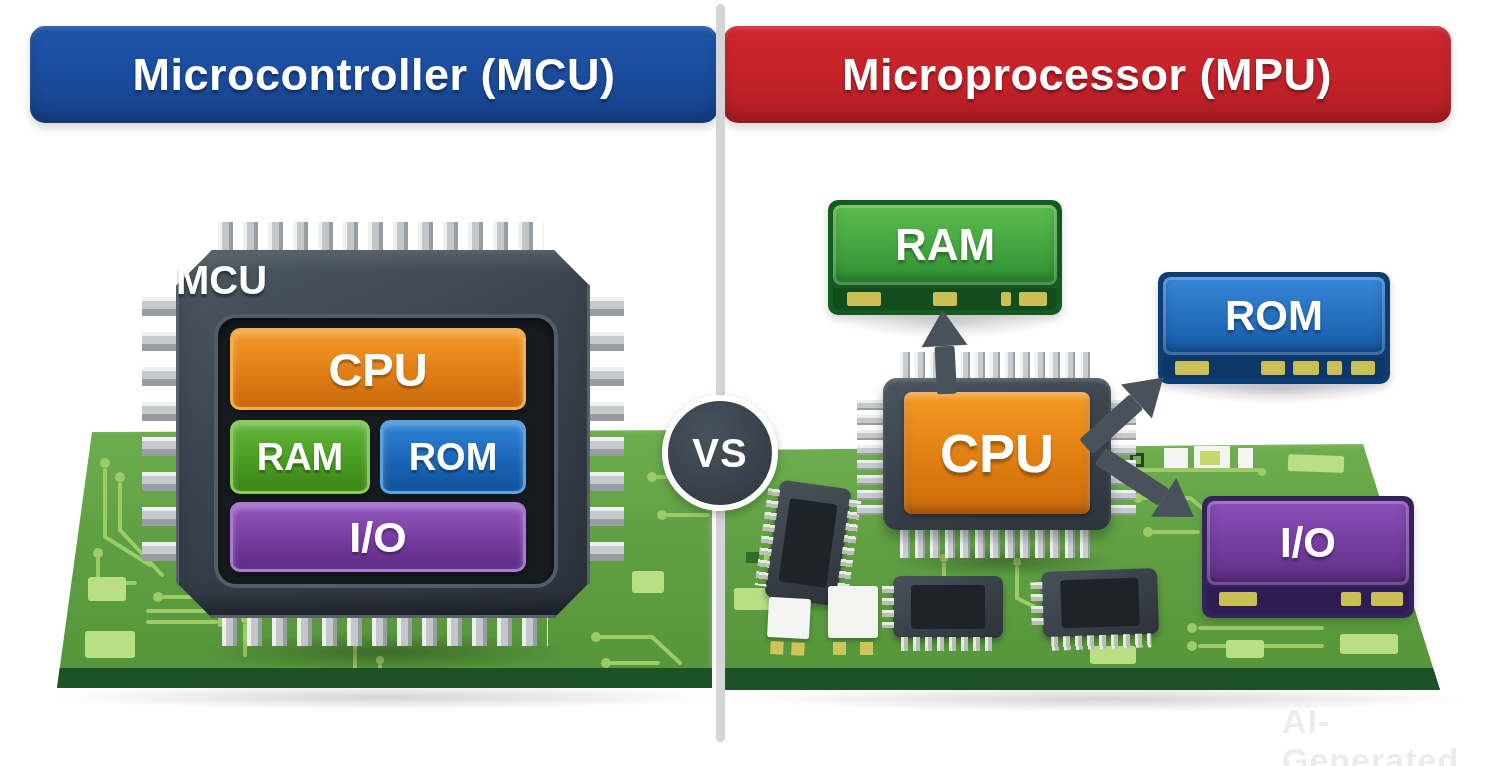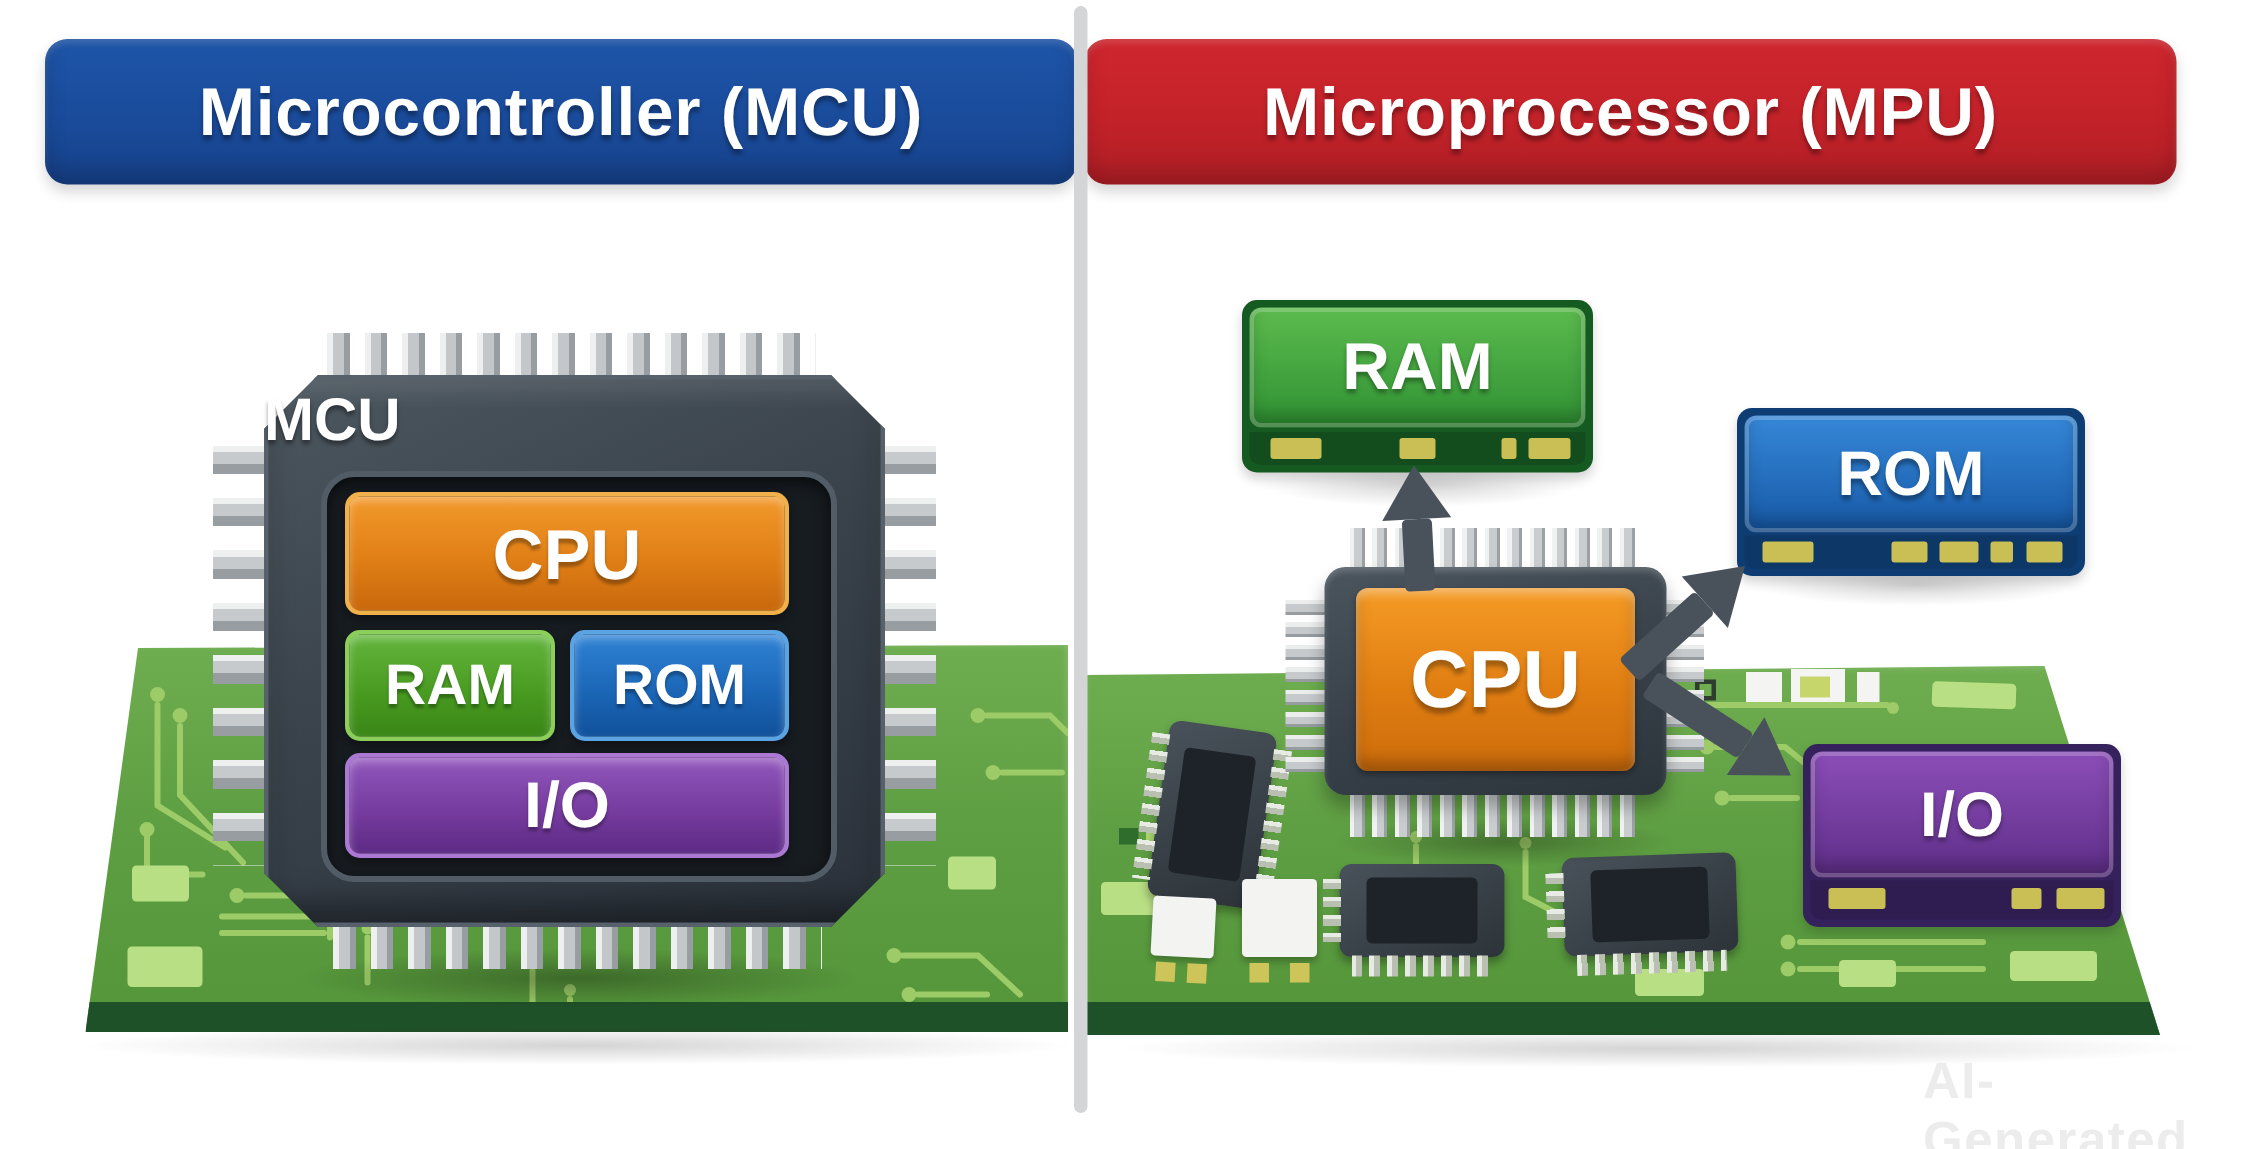--- a/index.html
+++ b/index.html
@@ -299,16 +299,19 @@
   <div class="arrow" style="left:1086px; top:447px; transform:rotate(-42deg);">
     <span class="sh" style="width:68px;"></span>
     <span class="hd" style="left:68px;"></span>
   </div>
   <div class="arrow" style="left:1100px; top:456px; transform:rotate(33deg);">
     <span class="sh" style="width:76px;"></span>
     <span class="hd" style="left:76px;"></span>
   </div>
 
   <div class="divider"></div>
+  <div class="vs-circle">
+    <span class="vs-label">VS</span>
+  </div>
 
   <div class="watermark">AI-Generated</div>
 
 </div>
 
 </body></html>

